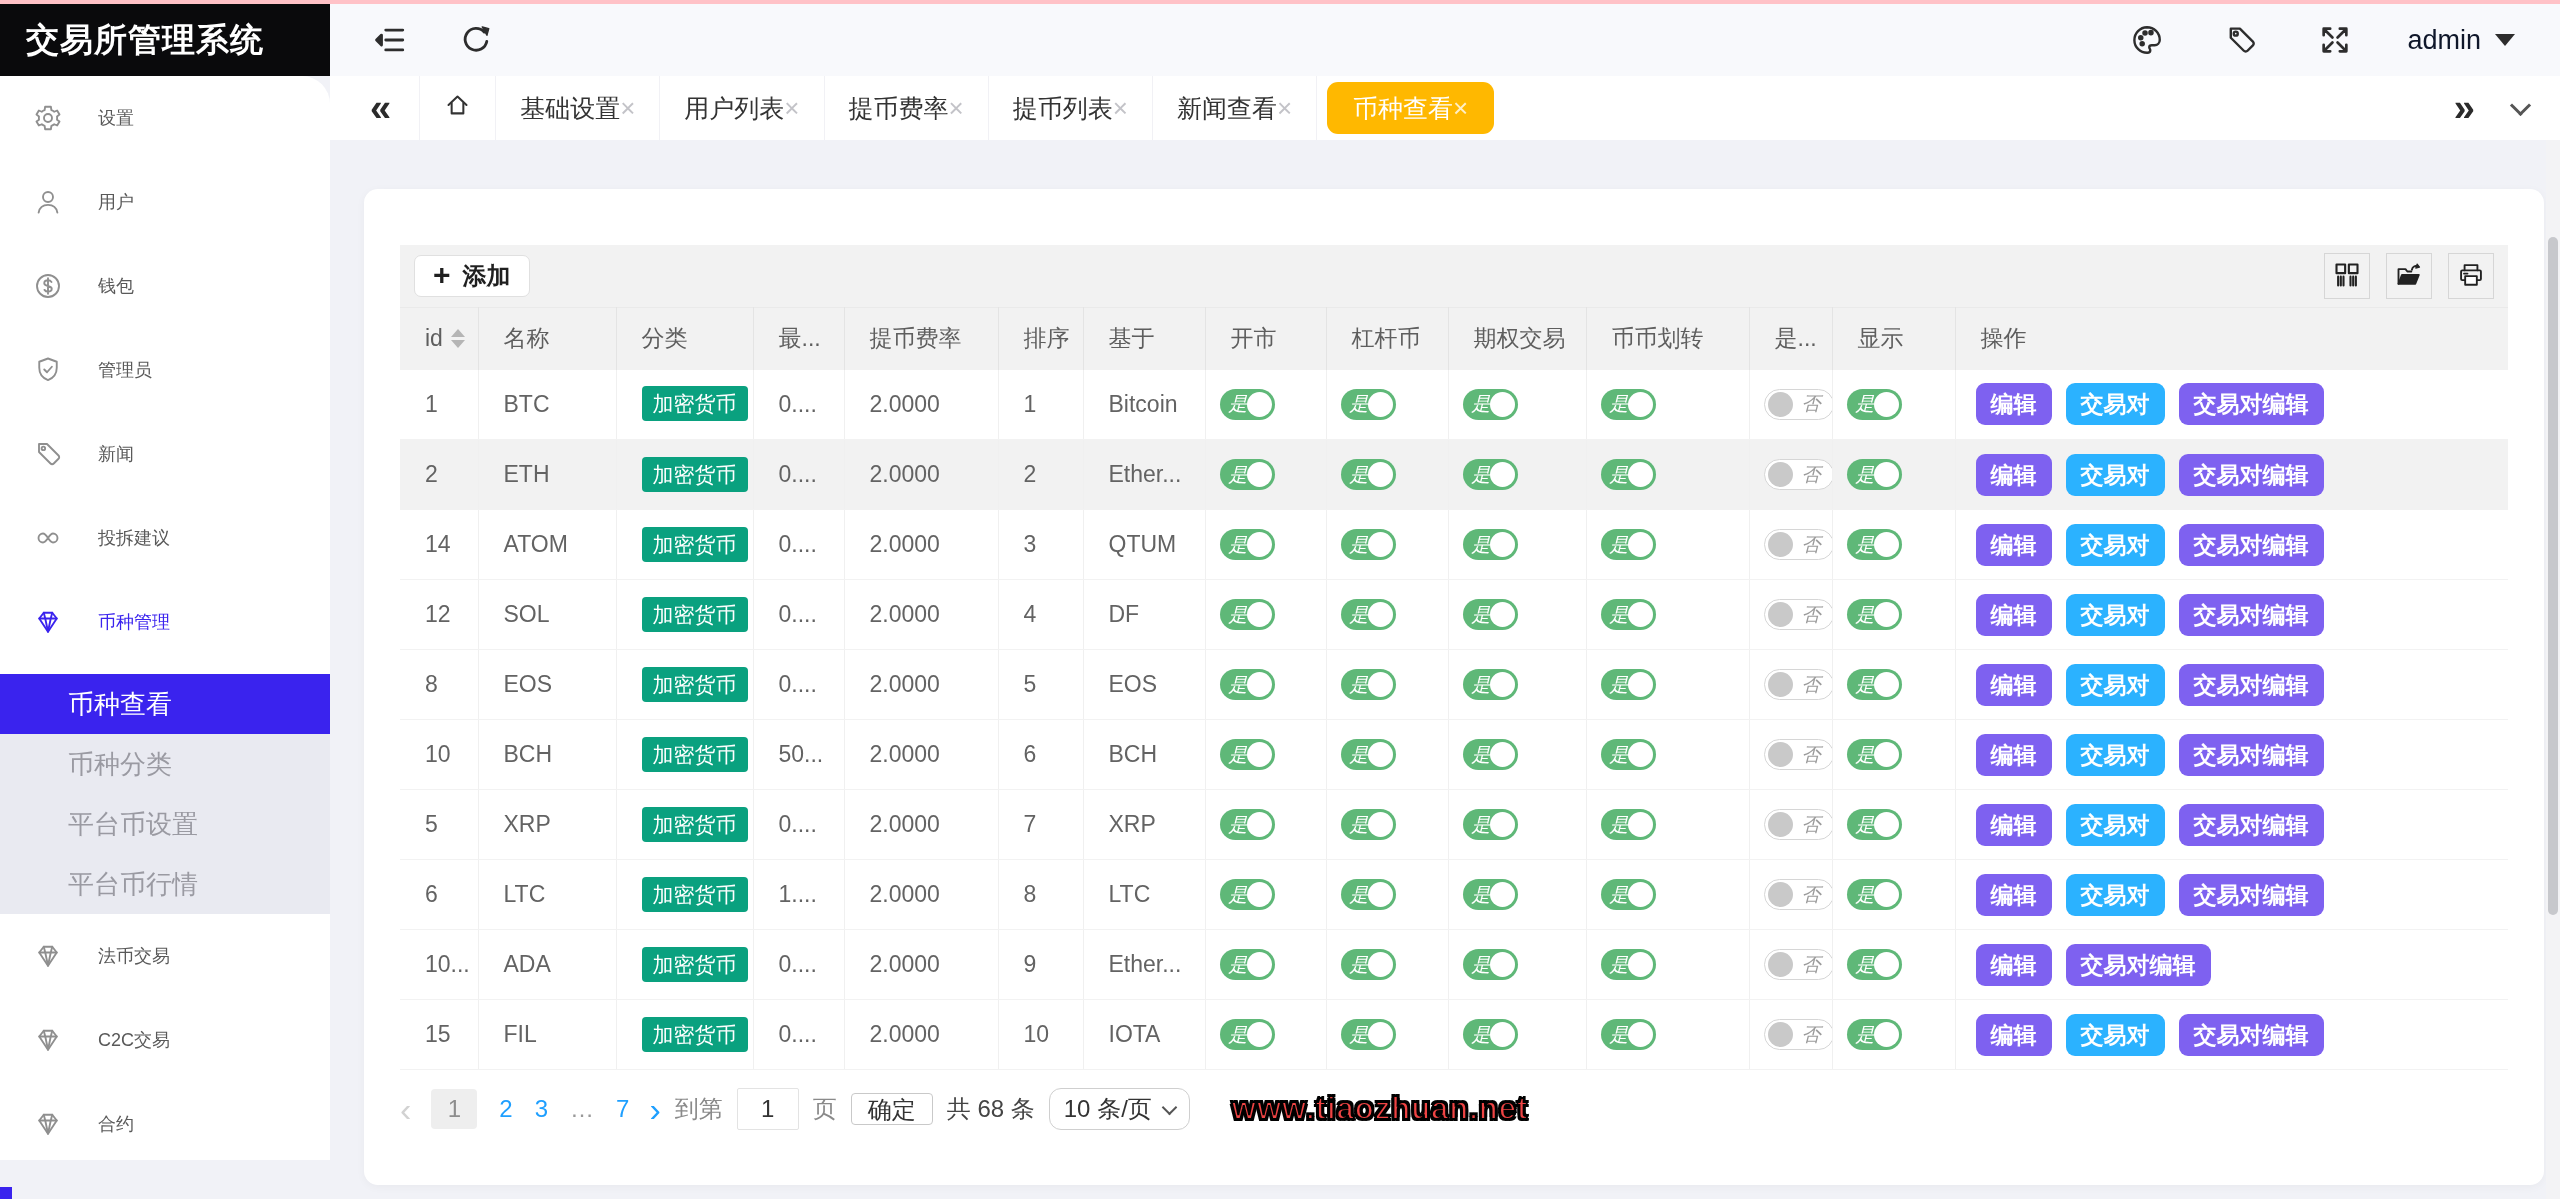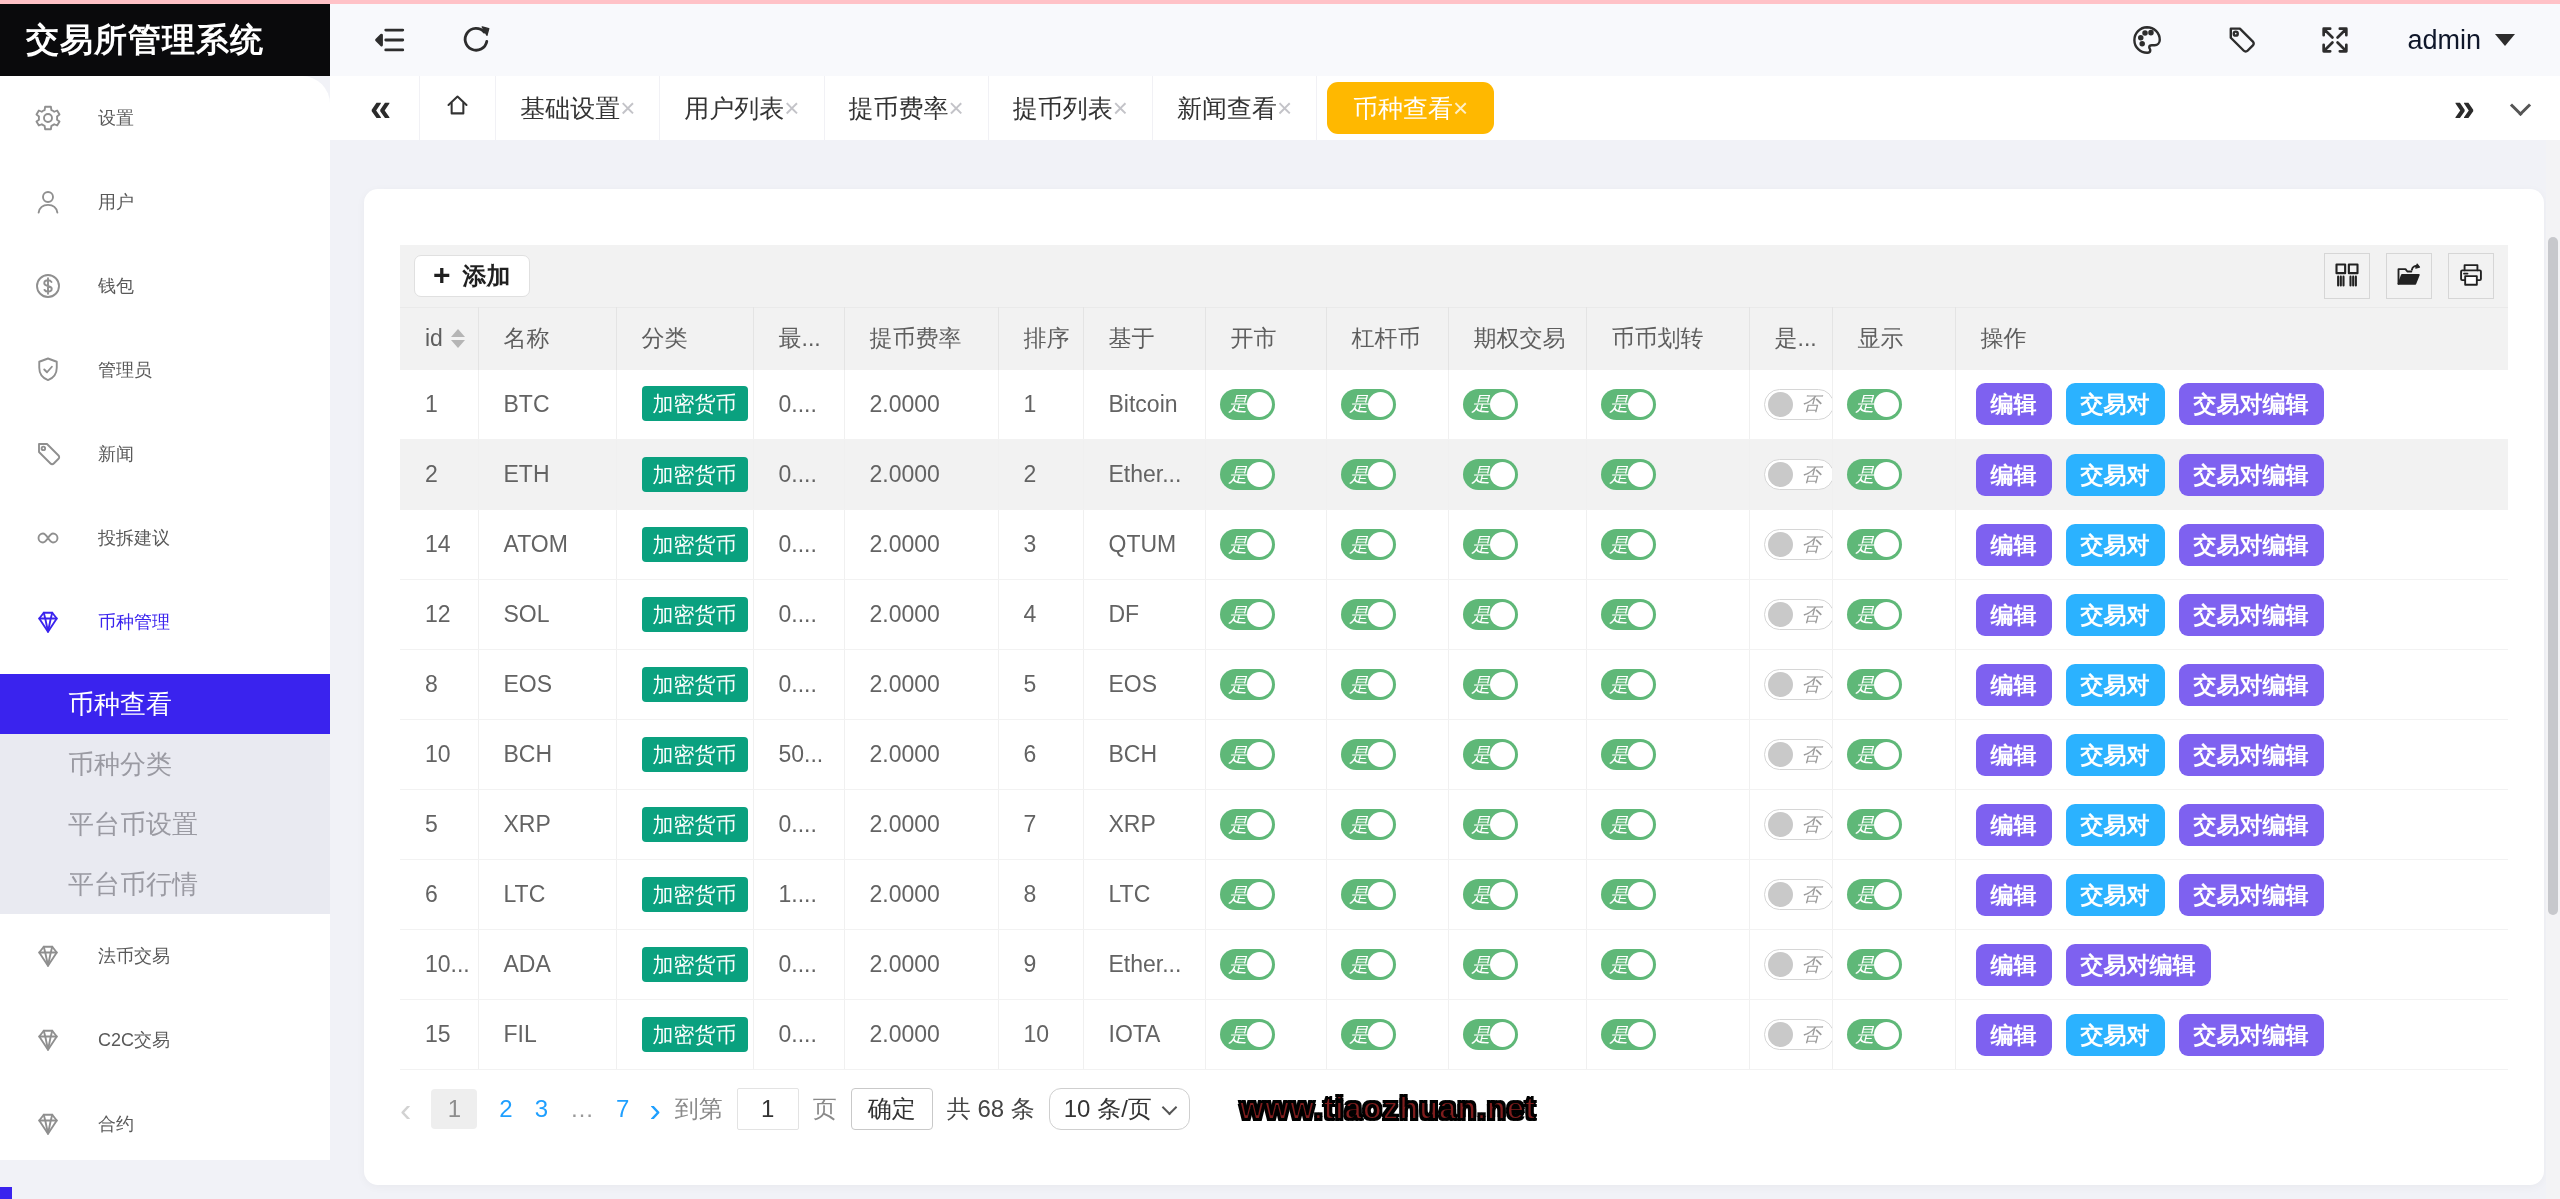--- a/index.html
+++ b/index.html
@@ -97,27 +97,27 @@
   .pagebar { display:flex; align-items:center; margin-top:18px; gap:14px; font-size:24px; color:#8a8a8a; }
   .pg-prev { font-size:34px; color:#d2d2d2; line-height:1; cursor:pointer; }
   .pg-next { font-size:34px; color:#1e9fff; line-height:1; cursor:pointer; }
   .pages { display:inline-flex; align-items:center; gap:22px; margin:0 6px; }
   .page { color:#1e9fff; cursor:pointer; }
   .page.current { background:#eee; color:#8d8d8d; width:46px; height:40px; border-radius:4px;
                   display:inline-flex; align-items:center; justify-content:center; cursor:default; }
   .page.ellipsis { color:#999; cursor:default; }
   .pg-input { width:62px; height:42px; border:1px solid #e3e3e3; border-radius:2px; text-align:center;
               font-size:24px; color:#333; font-family:inherit; background:#fff; }
-  .pg-confirm { height:42px; padding:0 16px; background:#fff; border:1px solid #c9c9c9; border-radius:4px;
+  .pg-confirm { height:32px; padding:0 16px; background:#fff; border:1px solid #c9c9c9; border-radius:4px;
                 font-size:24px; color:#333; cursor:pointer; font-family:inherit; }
   .pg-total { color:#454545; }
   .pg-size { height:42px; border:1px solid #cfcfcf; border-radius:12px; background:#fff; display:inline-flex;
              align-items:center; gap:12px; padding:0 14px; color:#333; cursor:pointer; }
   .pg-size .chev-down { width:11px; height:11px; border-width:2px; margin-top:-4px; }
-  .watermark { margin-left:36px; font-size:31px; font-weight:bold; color:#7f1d1d; letter-spacing:1px;
+  .watermark { margin-left:28px; font-size:31px; font-weight:bold; color:#ef4444; letter-spacing:1px;
                -webkit-text-stroke:2px #000;
                text-shadow:-2px -2px 0 #000, 2px -2px 0 #000, -2px 2px 0 #000, 2px 2px 0 #000; }
   
   .scroll-track { position:absolute; right:0; top:140px; width:14px; height:1059px; background:#f3f3f5; }
   .scroll-thumb { position:absolute; right:2px; top:237px; width:10px; height:678px; background:#c7c8cc; border-radius:5px; }
 </style>
 </head>
 <body>
 
 <div class="top-accent"></div>

